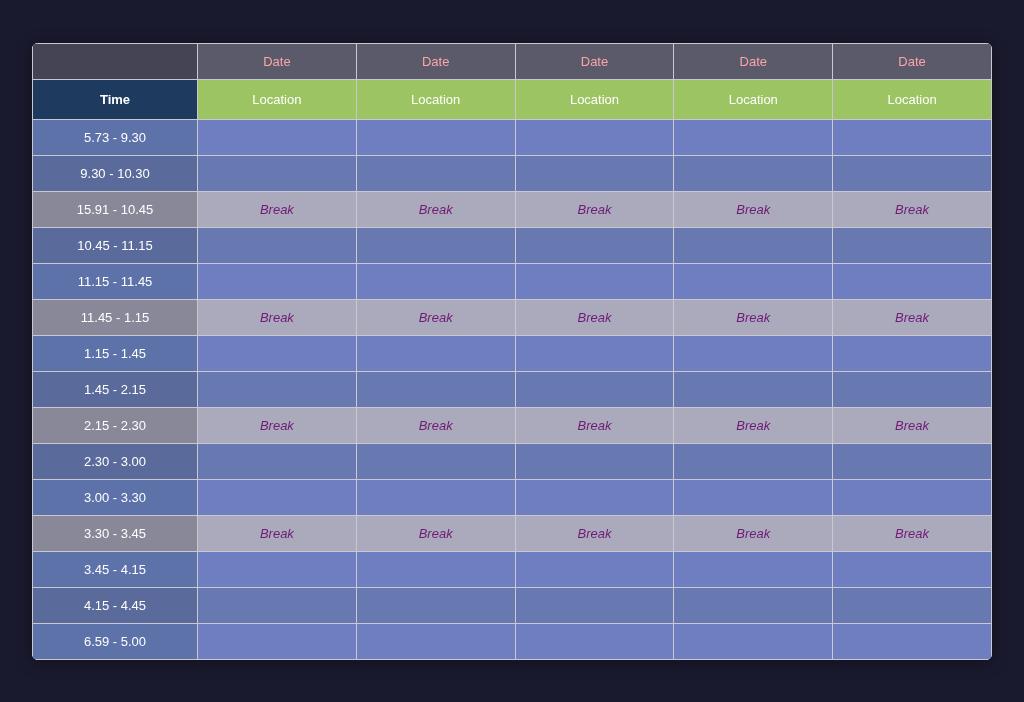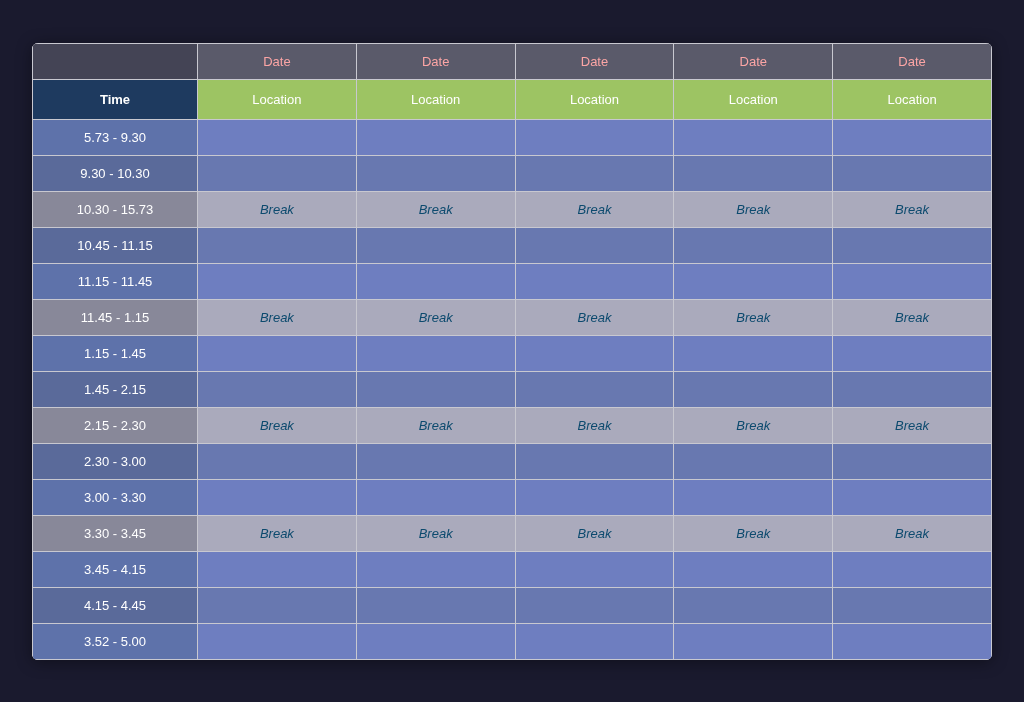--- a/index.html
+++ b/index.html
@@ -64,21 +64,21 @@
       color: #fff;
       padding: 10px 4px;
     }
     
     tr.break-row td.time-cell {
       background: #888899;
       color: #fff;
     }
     tr.break-row td.break-cell {
       background: #aaaabc;
-      color: #0c4a6e;
+      color: #701a75;
       font-style: italic;
       padding: 10px 11px;
     }
     
     tr.alt td.time-cell {
       background: #5e72aa;
     }
     tr.alt td.slot-cell {
       background: #6e7ec0;
     }
@@ -117,21 +117,21 @@
         </tr>
         <tr>
           <td class="time-cell">9.30 - 10.30</td>
           <td class="slot-cell"></td>
           <td class="slot-cell"></td>
           <td class="slot-cell"></td>
           <td class="slot-cell"></td>
           <td class="slot-cell"></td>
         </tr>
         <tr class="break-row">
-          <td class="time-cell">10.30 - 15.73</td>
+          <td class="time-cell">15.91 - 10.45</td>
           <td class="break-cell">Break</td>
           <td class="break-cell">Break</td>
           <td class="break-cell">Break</td>
           <td class="break-cell">Break</td>
           <td class="break-cell">Break</td>
         </tr>
         <tr>
           <td class="time-cell">10.45 - 11.15</td>
           <td class="slot-cell"></td>
           <td class="slot-cell"></td>
@@ -213,21 +213,21 @@
         </tr>
         <tr>
           <td class="time-cell">4.15 - 4.45</td>
           <td class="slot-cell"></td>
           <td class="slot-cell"></td>
           <td class="slot-cell"></td>
           <td class="slot-cell"></td>
           <td class="slot-cell"></td>
         </tr>
         <tr class="alt">
-          <td class="time-cell">3.52 - 5.00</td>
+          <td class="time-cell">6.59 - 5.00</td>
           <td class="slot-cell"></td>
           <td class="slot-cell"></td>
           <td class="slot-cell"></td>
           <td class="slot-cell"></td>
           <td class="slot-cell"></td>
         </tr>
       </tbody>
   </table>
 </div>
 

